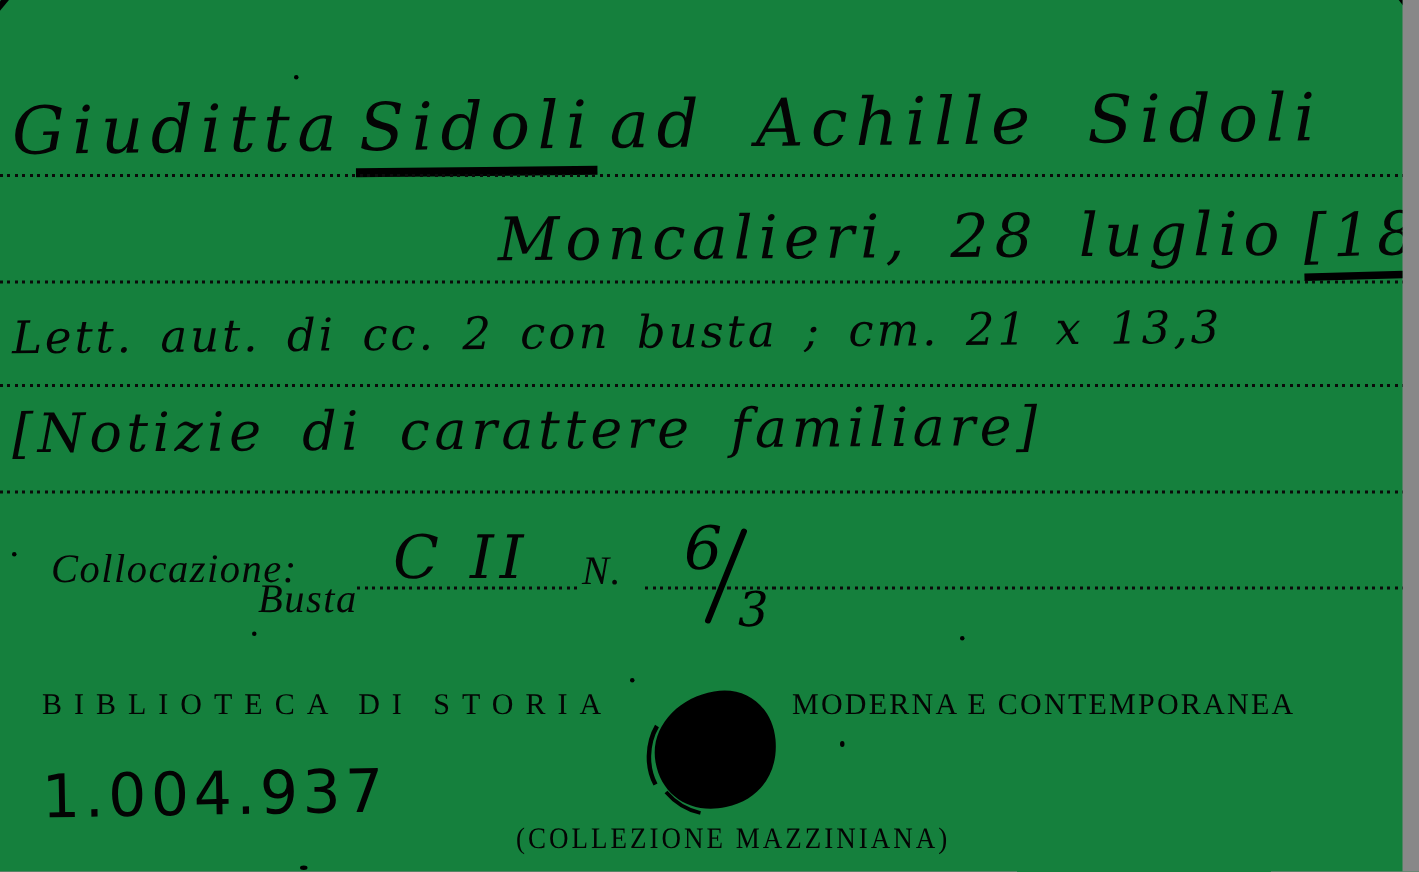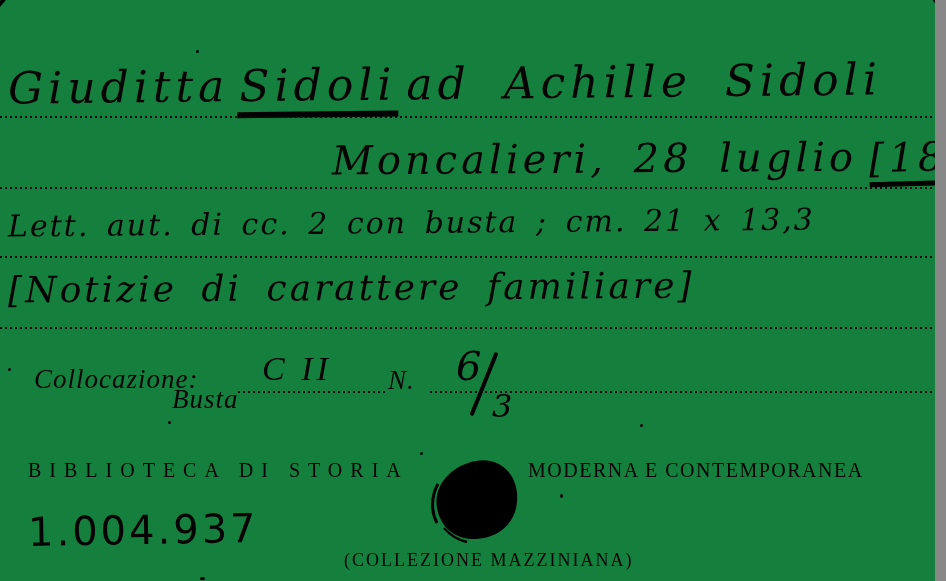--- a/index.html
+++ b/index.html
@@ -35,21 +35,21 @@
 
   
   .print-italic {
     position:absolute; white-space:nowrap;
     font-family:"Liberation Serif", serif; font-style:italic;
     font-size:27px; line-height:1; color:#050505; letter-spacing:1px;
   }
   .colloc-label { left:18px;  top:366px;margin-left:16px; }
   .busta-label  { left:172px; top:366px;margin-top:20px; }
   .n-label      { left:388px; top:367px; }
-  .hw-busta     { left:262px; top:352px; font-size:34px; letter-spacing:4px;font-family:Liberation Serif, serif; }
+  .hw-busta     { left:262px; top:352px; font-size:40px; letter-spacing:4px; }
 
   .fraction { position:absolute; left:448px; top:340px; width:84px; height:92px; }
   .fraction .num   { position:absolute; left:8px;  top:6px;  font-size:40px; font-family:"DejaVu Serif", serif; font-style:italic; line-height:1; }
   .fraction .slash { position:absolute; left:34px; top:10px; width:4px; height:68px; background:#000; transform:rotate(22deg); border-radius:2px; }
   .fraction .den   { position:absolute; left:44px; top:50px; font-size:32px; font-family:"DejaVu Serif", serif; font-style:italic; line-height:1; }
 
   
   .caps {
     position:absolute; white-space:nowrap;
     font-family:"Liberation Serif", serif; font-size:20px; line-height:1; color:#040404;

